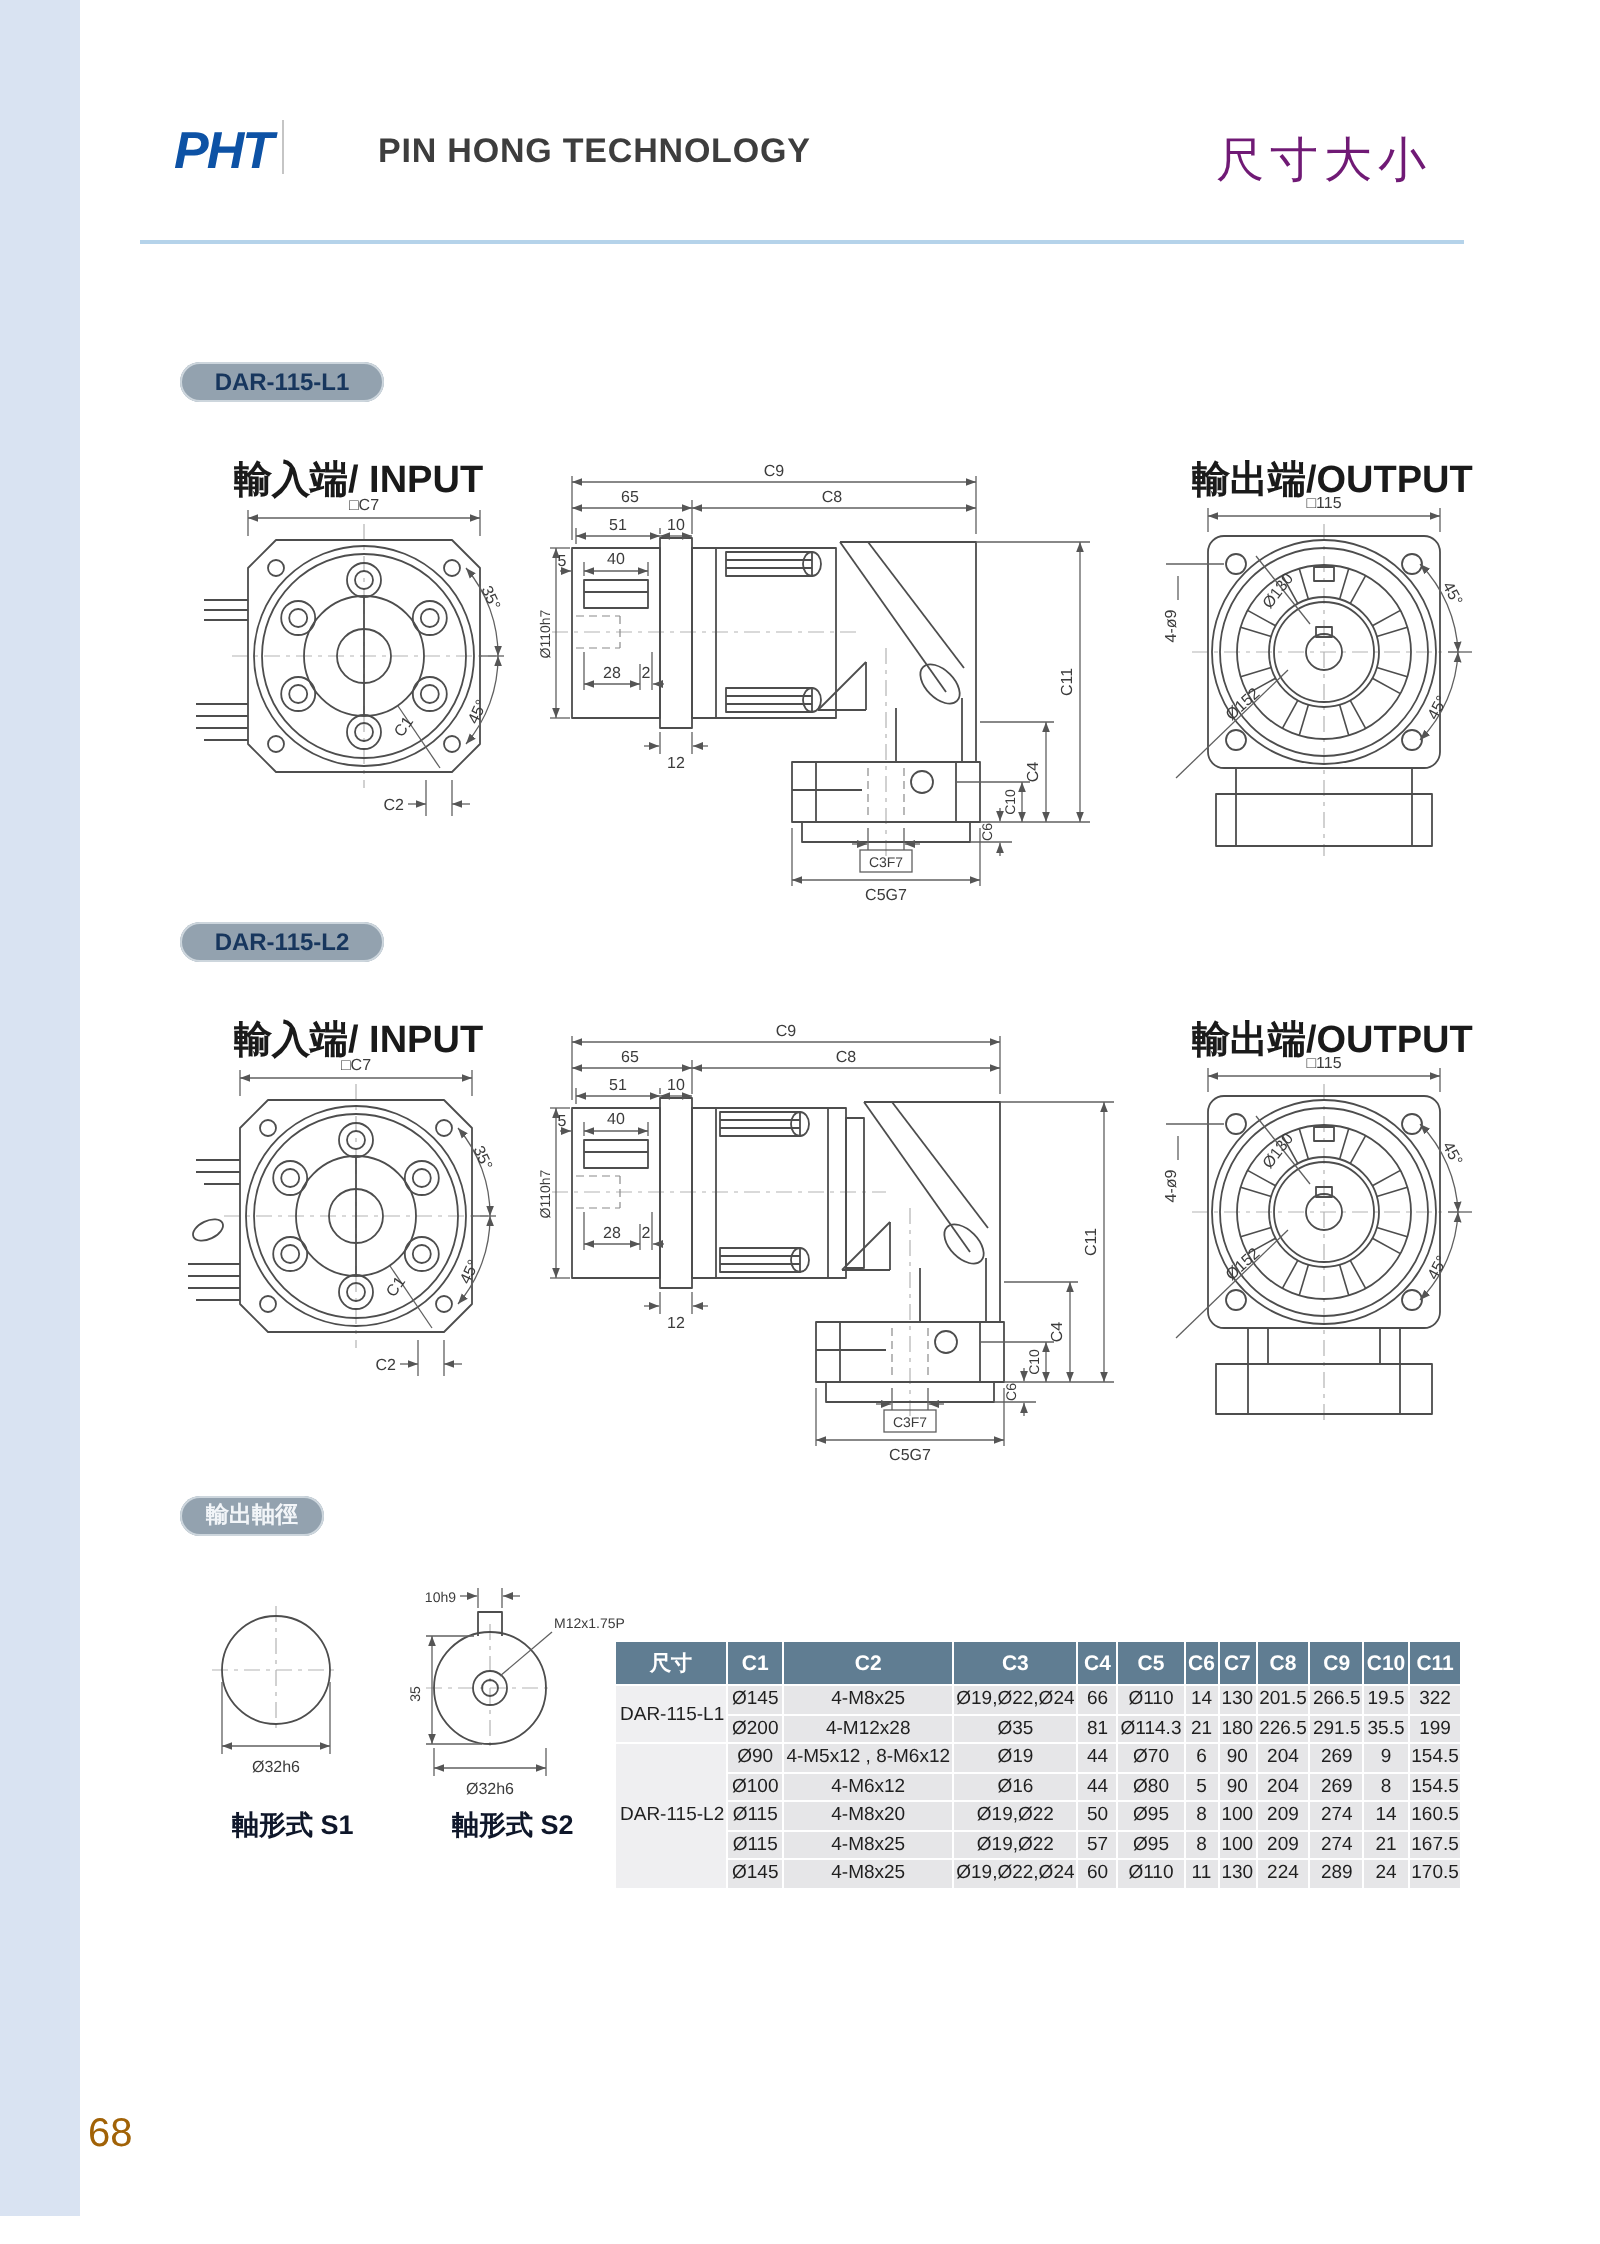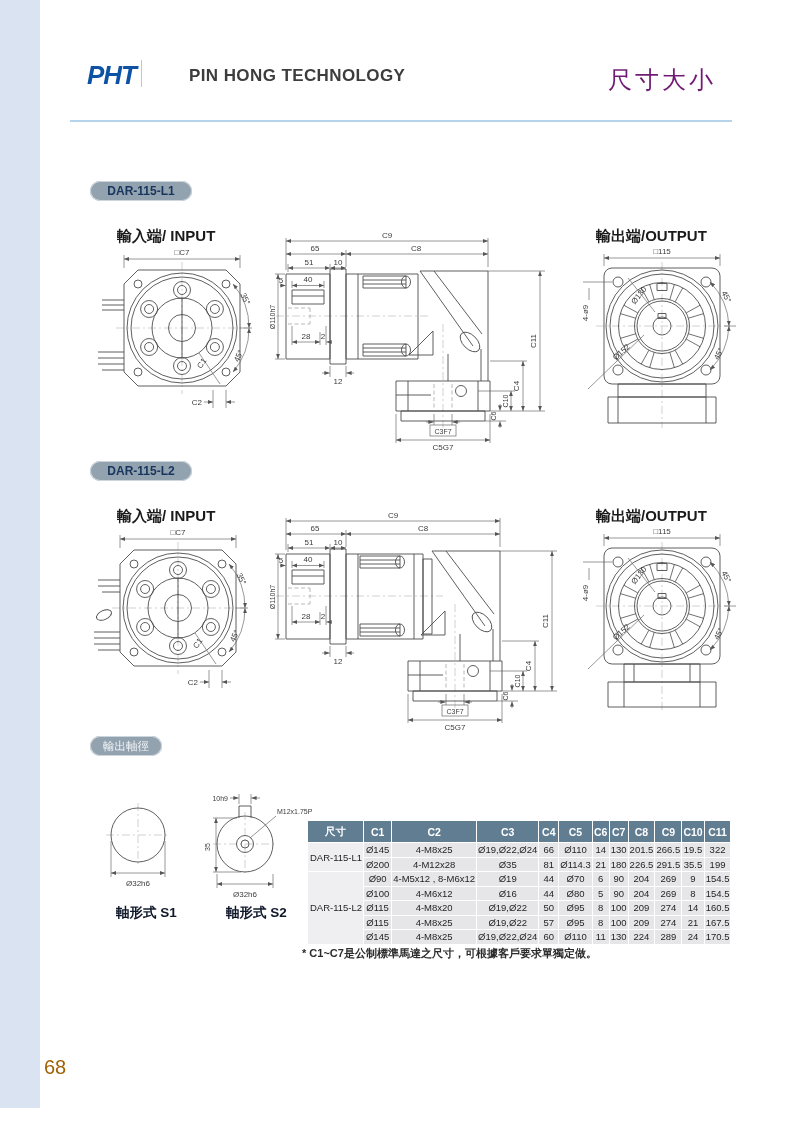--- a/index.html
+++ b/index.html
@@ -9,22 +9,22 @@
   
   .logo{position:absolute;left:75px;top:60px;font-size:26px;font-weight:900;font-style:italic;
         color:#0d52a5;letter-spacing:-1px;margin-left:12px;}
   .logo-divider{position:absolute;left:141px;top:60px;width:1px;height:27px;background:#c5c5c5;}
   .company{position:absolute;left:153px;top:66px;font-size:17px;font-weight:bold;color:#3d3d3d;letter-spacing:0.4px;margin-left:36px;}
   .page-title{position:absolute;left:608px;top:64px;font-size:24px;color:#701a75;letter-spacing:3px;}
   .header-rule{position:absolute;left:70px;top:120px;width:662px;height:2px;background:#b5d3ea;}
   
   .pill{position:absolute;height:20px;line-height:20px;text-align:center;border-radius:10px;
         background:#93a2af;font-size:12px;font-weight:bold;color:#17365d;box-shadow:inset 0 0 0 1px #cdd6dd;}
-  .pill.light{color:#f2f5f8;font-weight:normal;}
-  .drawing-title{position:absolute;font-size:15px;font-weight:bold;color:#1a1a1a;}
+  .pill.light{color:#f2f5f8;font-weight:bold;margin-top:12px;}
+  .drawing-title{position:absolute;font-size:19px;font-weight:bold;color:#1a1a1a;}
   .shaft-label{position:absolute;font-size:13.5px;font-weight:bold;color:#0f172a;}
   
   .drawing{position:absolute;}
   .drawing .ln line,.drawing .ln path,.drawing .ln rect,.drawing .ln circle,.drawing .ln ellipse{
       stroke:#4d4d4d;stroke-width:0.9;fill:none;stroke-linejoin:round;}
   .drawing .dim line,.drawing .dim path,.drawing .dim rect{stroke:#606060;stroke-width:0.65;fill:none;}
   .drawing .cl line{stroke:#b3b3b3;stroke-width:0.6;stroke-dasharray:8 3 2 3;}
   .drawing .hid line{stroke:#8a8a8a;stroke-width:0.6;stroke-dasharray:4 2.5;}
   .drawing text{fill:#3c3c3c;font-size:8px;font-family:"Liberation Sans",sans-serif;}
   .drawing text.t7{font-size:7px;}
@@ -702,16 +702,15 @@
             <td>11</td>
             <td>130</td>
             <td>224</td>
             <td>289</td>
             <td>24</td>
             <td>170.5</td>
           </tr>
         </tbody>
     </table>
   </div>
-  <div class="footnote">* C1~C7是公制標準馬達之尺寸，可根據客戶要求單獨定做。</div>
 
   <div class="page-num">68</div>
 </div>
 
 </body></html>

